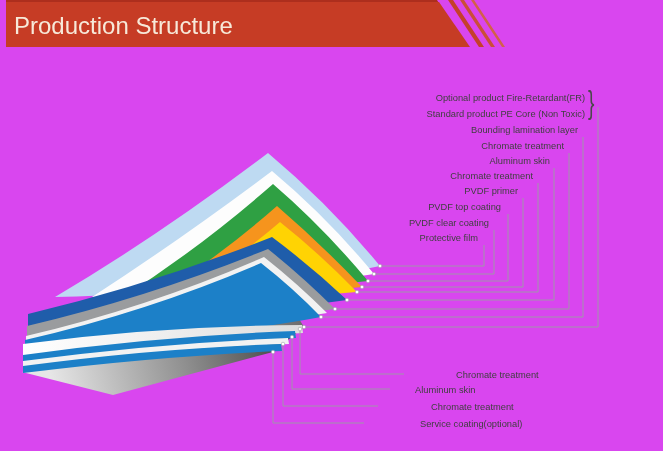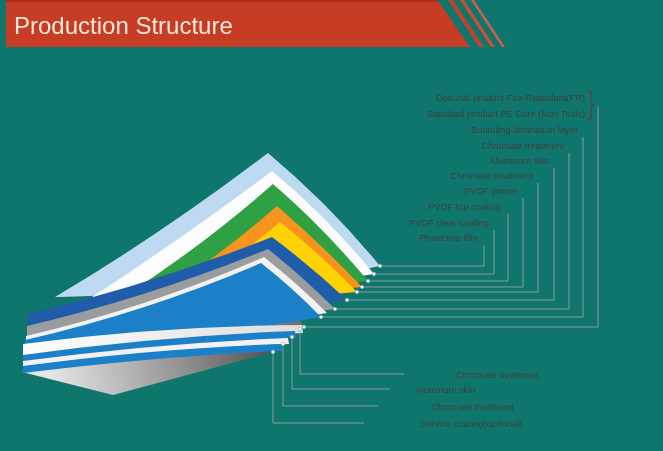--- a/index.html
+++ b/index.html
@@ -1,17 +1,17 @@
 <!DOCTYPE html>
 <html><head>
 <meta charset="utf-8">
 <style>
   html,body{margin:0;padding:0;background:#ffffff;}
   .stage{
-    position:relative;width:663px;height:451px;background:#0f766e;overflow:hidden;
+    position:relative;width:663px;height:451px;background:#d946ef;overflow:hidden;
     font-family:"Liberation Sans",sans-serif;
   }
   svg text{font-family:"Liberation Sans",sans-serif;}
   .lbl{fill:#3f3f3f;font-size:9.3px;}
   .leader{stroke:#9b9fa3;stroke-width:0.9;fill:none;}
   .dot{fill:#ffffff;stroke:#8f9396;stroke-width:0.5;}
 </style>
 </head>
 <body>
 

